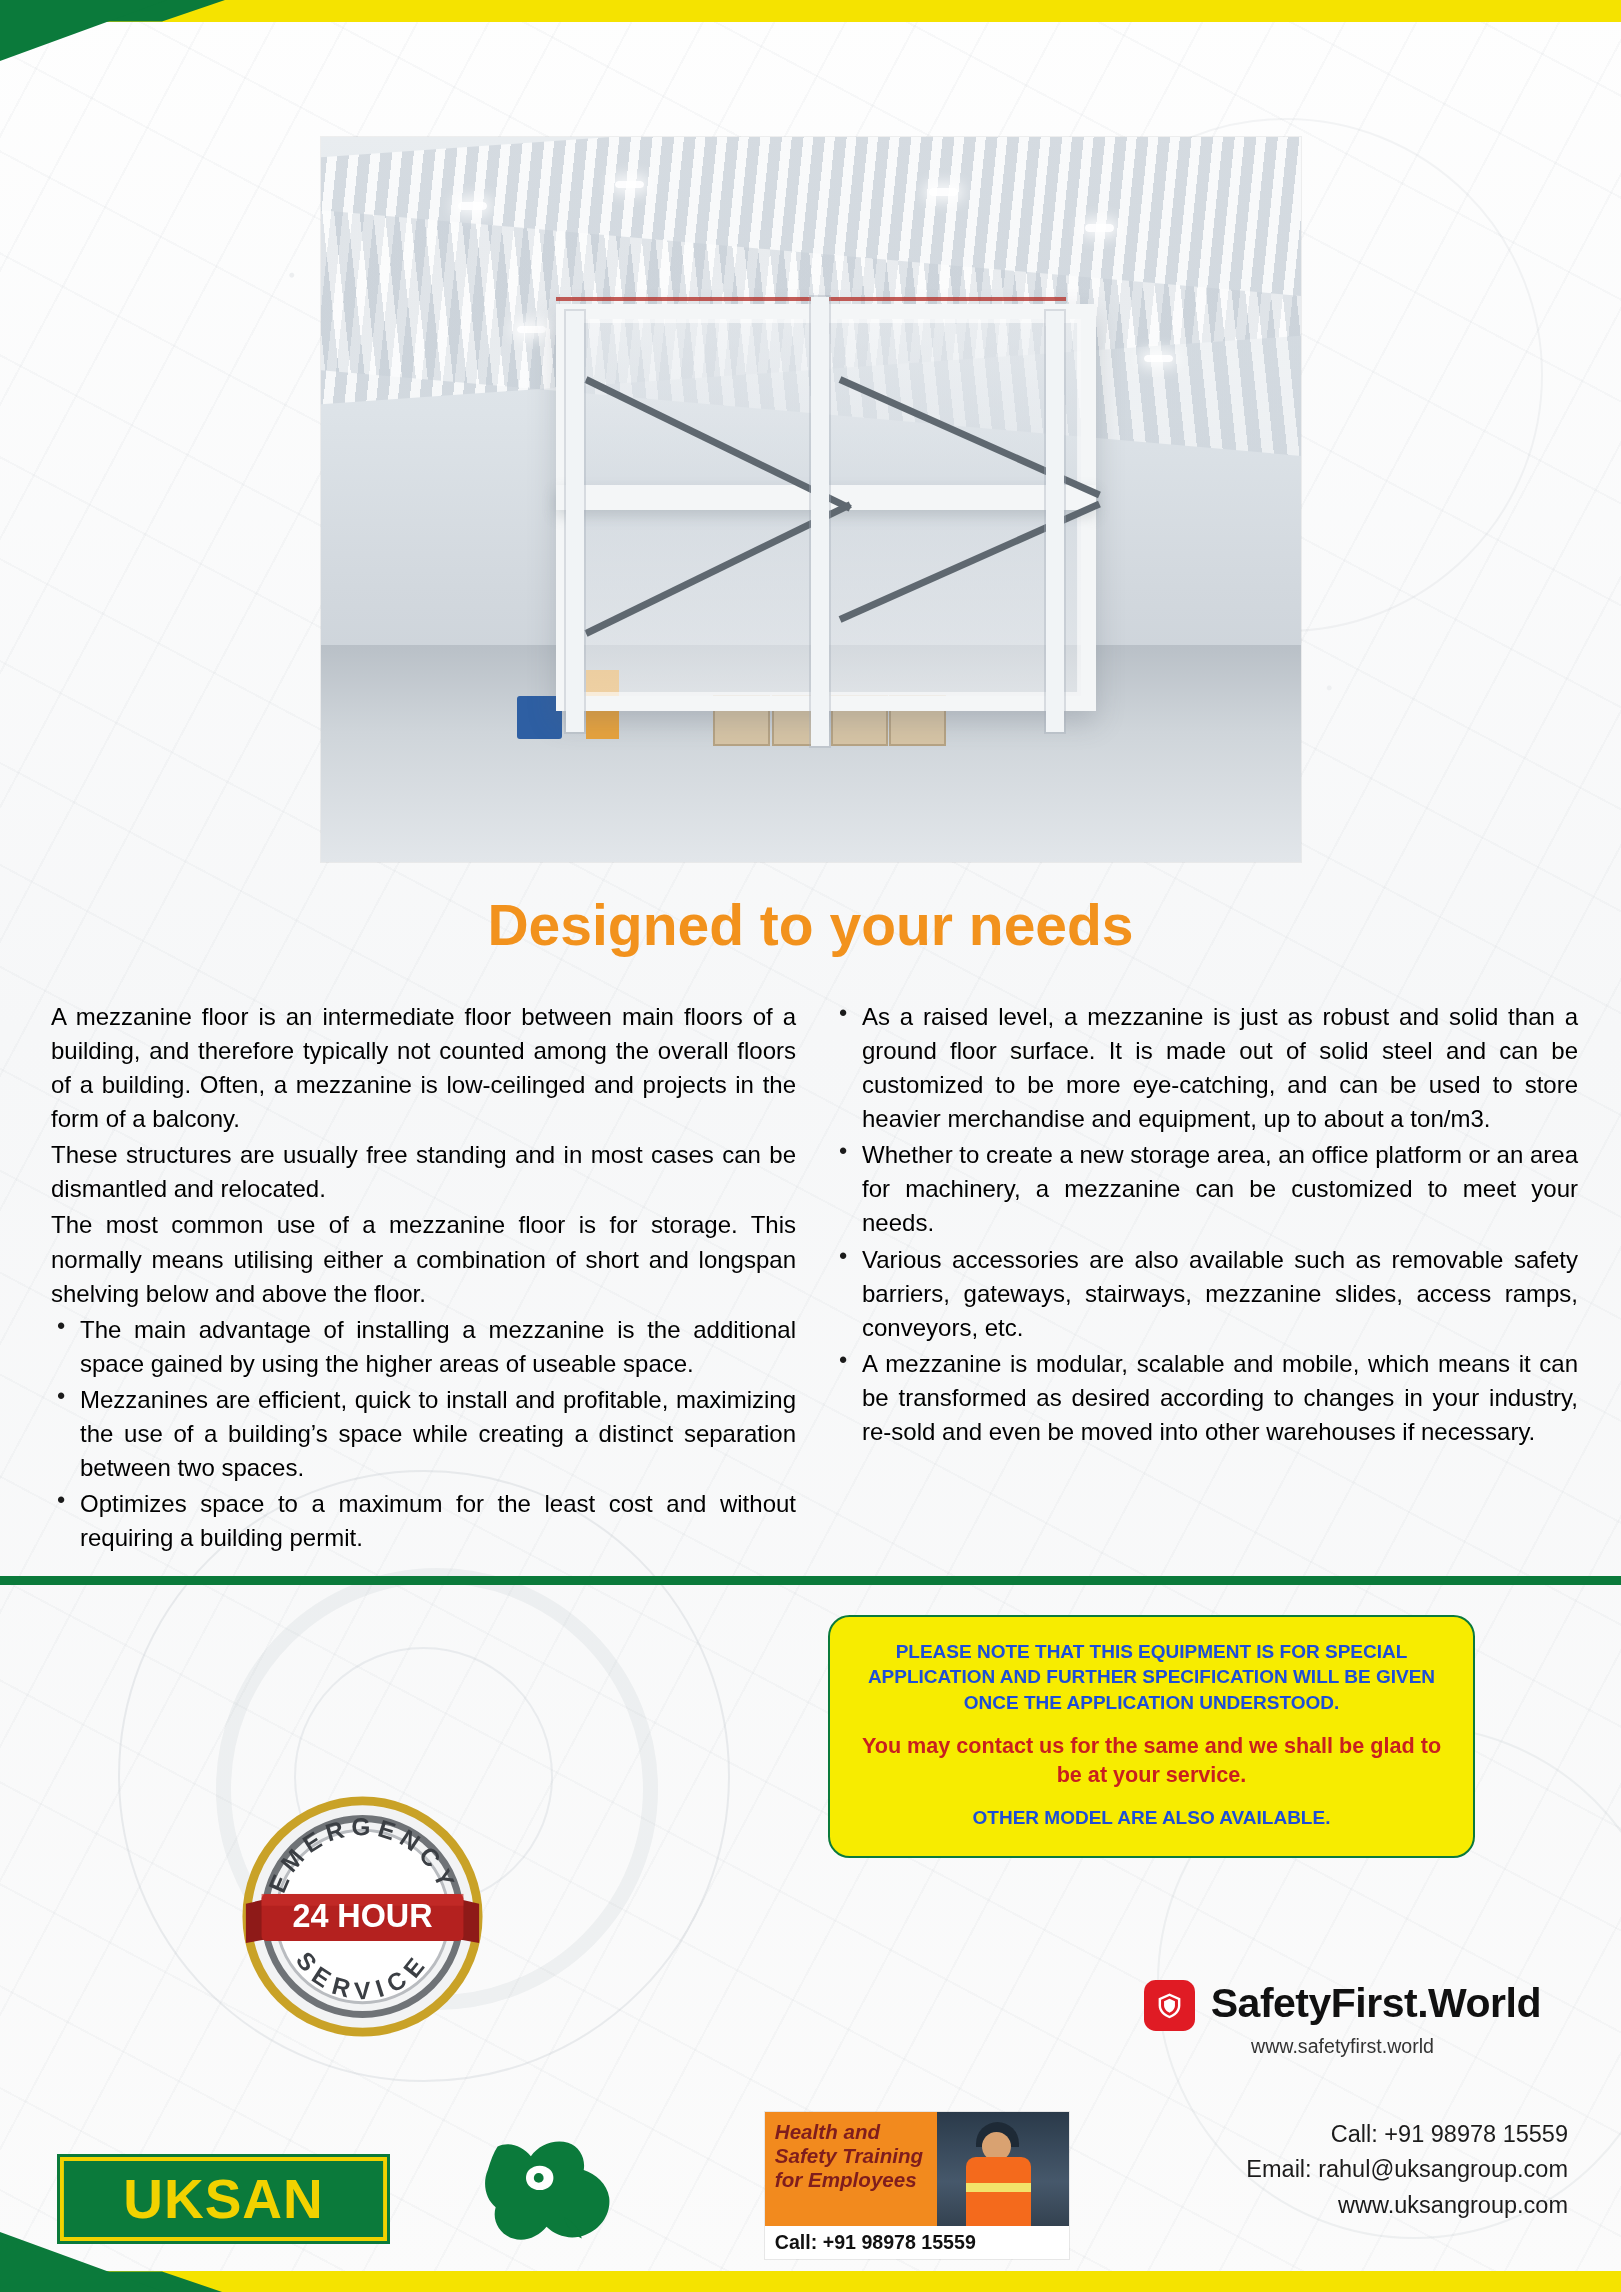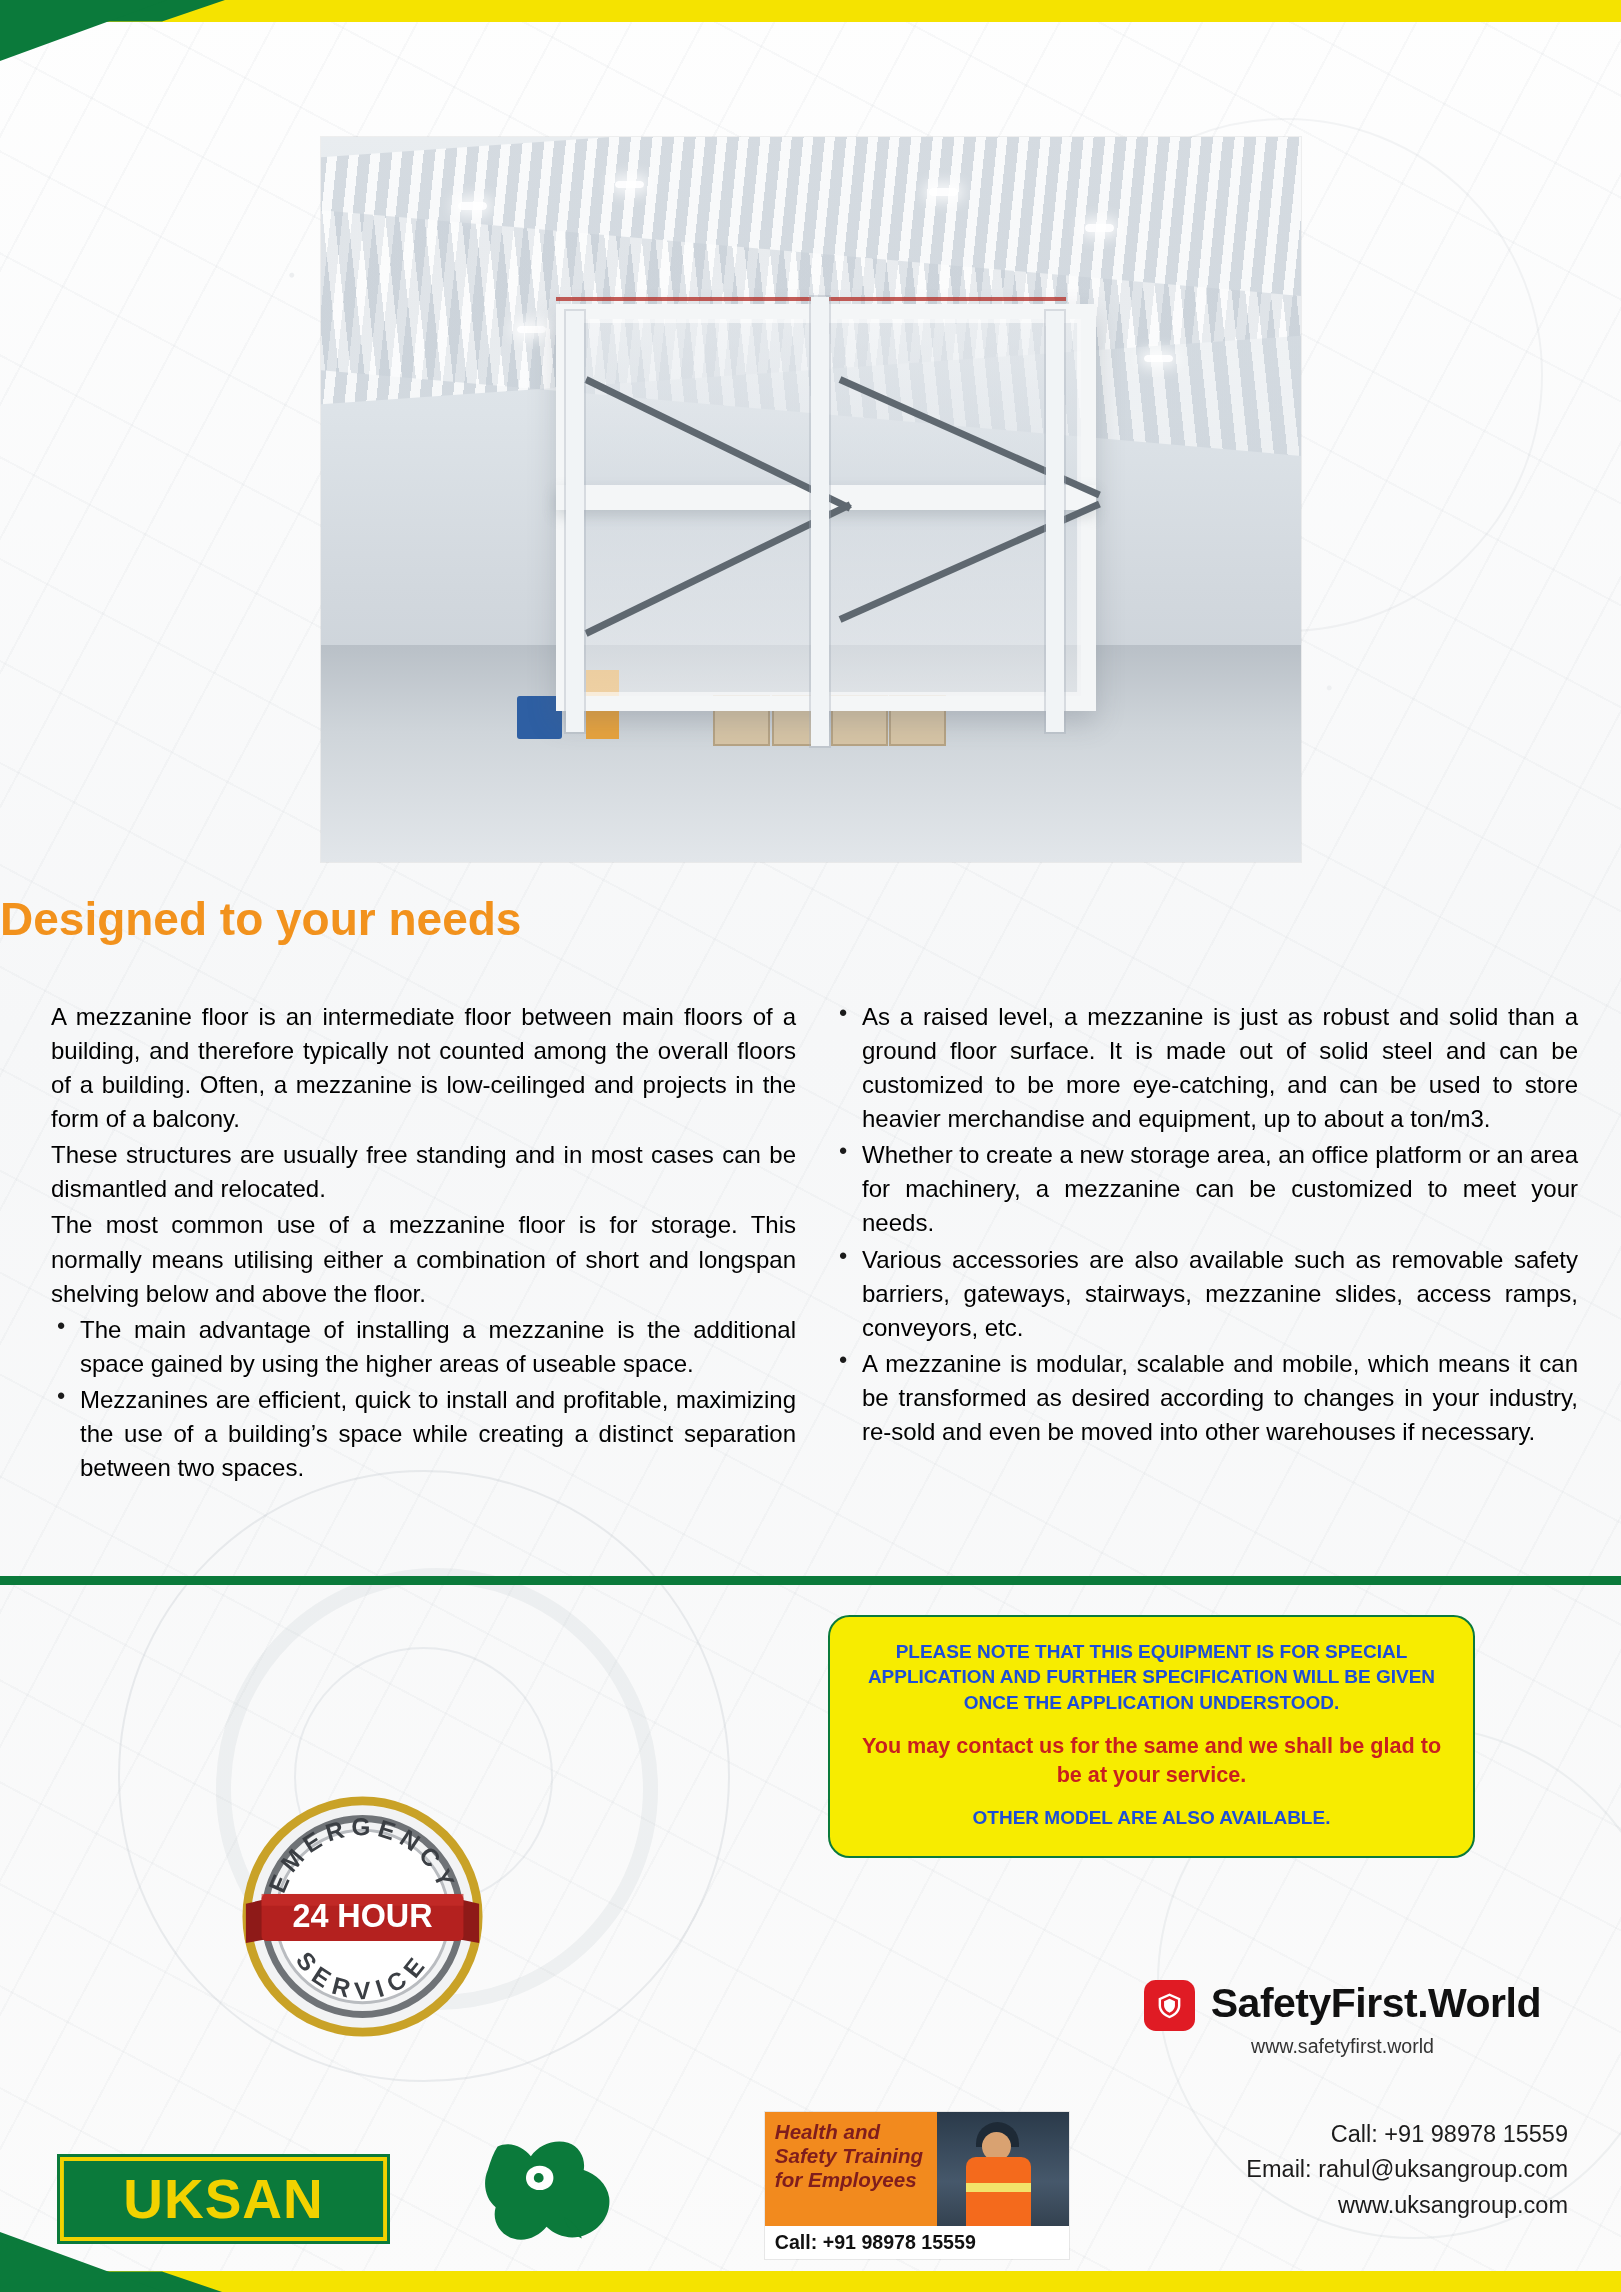--- a/index.html
+++ b/index.html
@@ -196,22 +196,22 @@
     background: rgba(255,255,255,0.95);
     border-radius: 3.9px;
     box-shadow: 0 0 13.7px 5.9px rgba(255,255,255,0.75);
   }
 
   
   .subtitle {
     position: absolute;
     left: 0; top: 892px;
     width: 1621px;
-    text-align: left;
-    font-size: 46px;
+    text-align: center;
+    font-size: 57px;
     font-weight: bold;
     color: #f2921d;
     z-index: 7;
   }
 
   
   .cols {
     position: absolute;
     left: 51px;
     top: 1000px;
@@ -542,20 +542,21 @@
   <div class="subtitle">Designed to your needs</div>
 
   <div class="cols">
     <div class="col">
       <p>A mezzanine floor is an intermediate floor between main floors of a building, and therefore typically not counted among the overall floors of a building. Often, a mezzanine is low-ceilinged and projects in the form of a balcony.</p>
       <p>These structures are usually free standing and in most cases can be dismantled and relocated.</p>
       <p>The most common use of a mezzanine floor is for storage. This normally means utilising either a combination of short and longspan shelving below and above the floor.</p>
       <ul class="bullets">
         <li>The main advantage of installing a mezzanine is the additional space gained by using the higher areas of useable space.</li>
         <li>Mezzanines are efficient, quick to install and profitable, maximizing the use of a building’s space while creating a distinct separation between two spaces.</li>
+        <li>Optimizes space to a maximum for the least cost and without requiring a building permit.</li>
       </ul>
     </div>
     <div class="col">
       <ul class="bullets">
         <li>As a raised level, a mezzanine is just as robust and solid than a ground floor surface. It is made out of solid steel and can be customized to be more eye-catching, and can be used to store heavier merchandise and equipment, up to about a ton/m3.</li>
         <li>Whether to create a new storage area, an office platform or an area for machinery, a mezzanine can be customized to meet your needs.</li>
         <li>Various accessories are also available such as removable safety barriers, gateways, stairways, mezzanine slides, access ramps, conveyors, etc.</li>
         <li>A mezzanine is modular, scalable and mobile, which means it can be transformed as desired according to changes in your industry, re-sold and even be moved into other warehouses if necessary.</li>
       </ul>
     </div>

